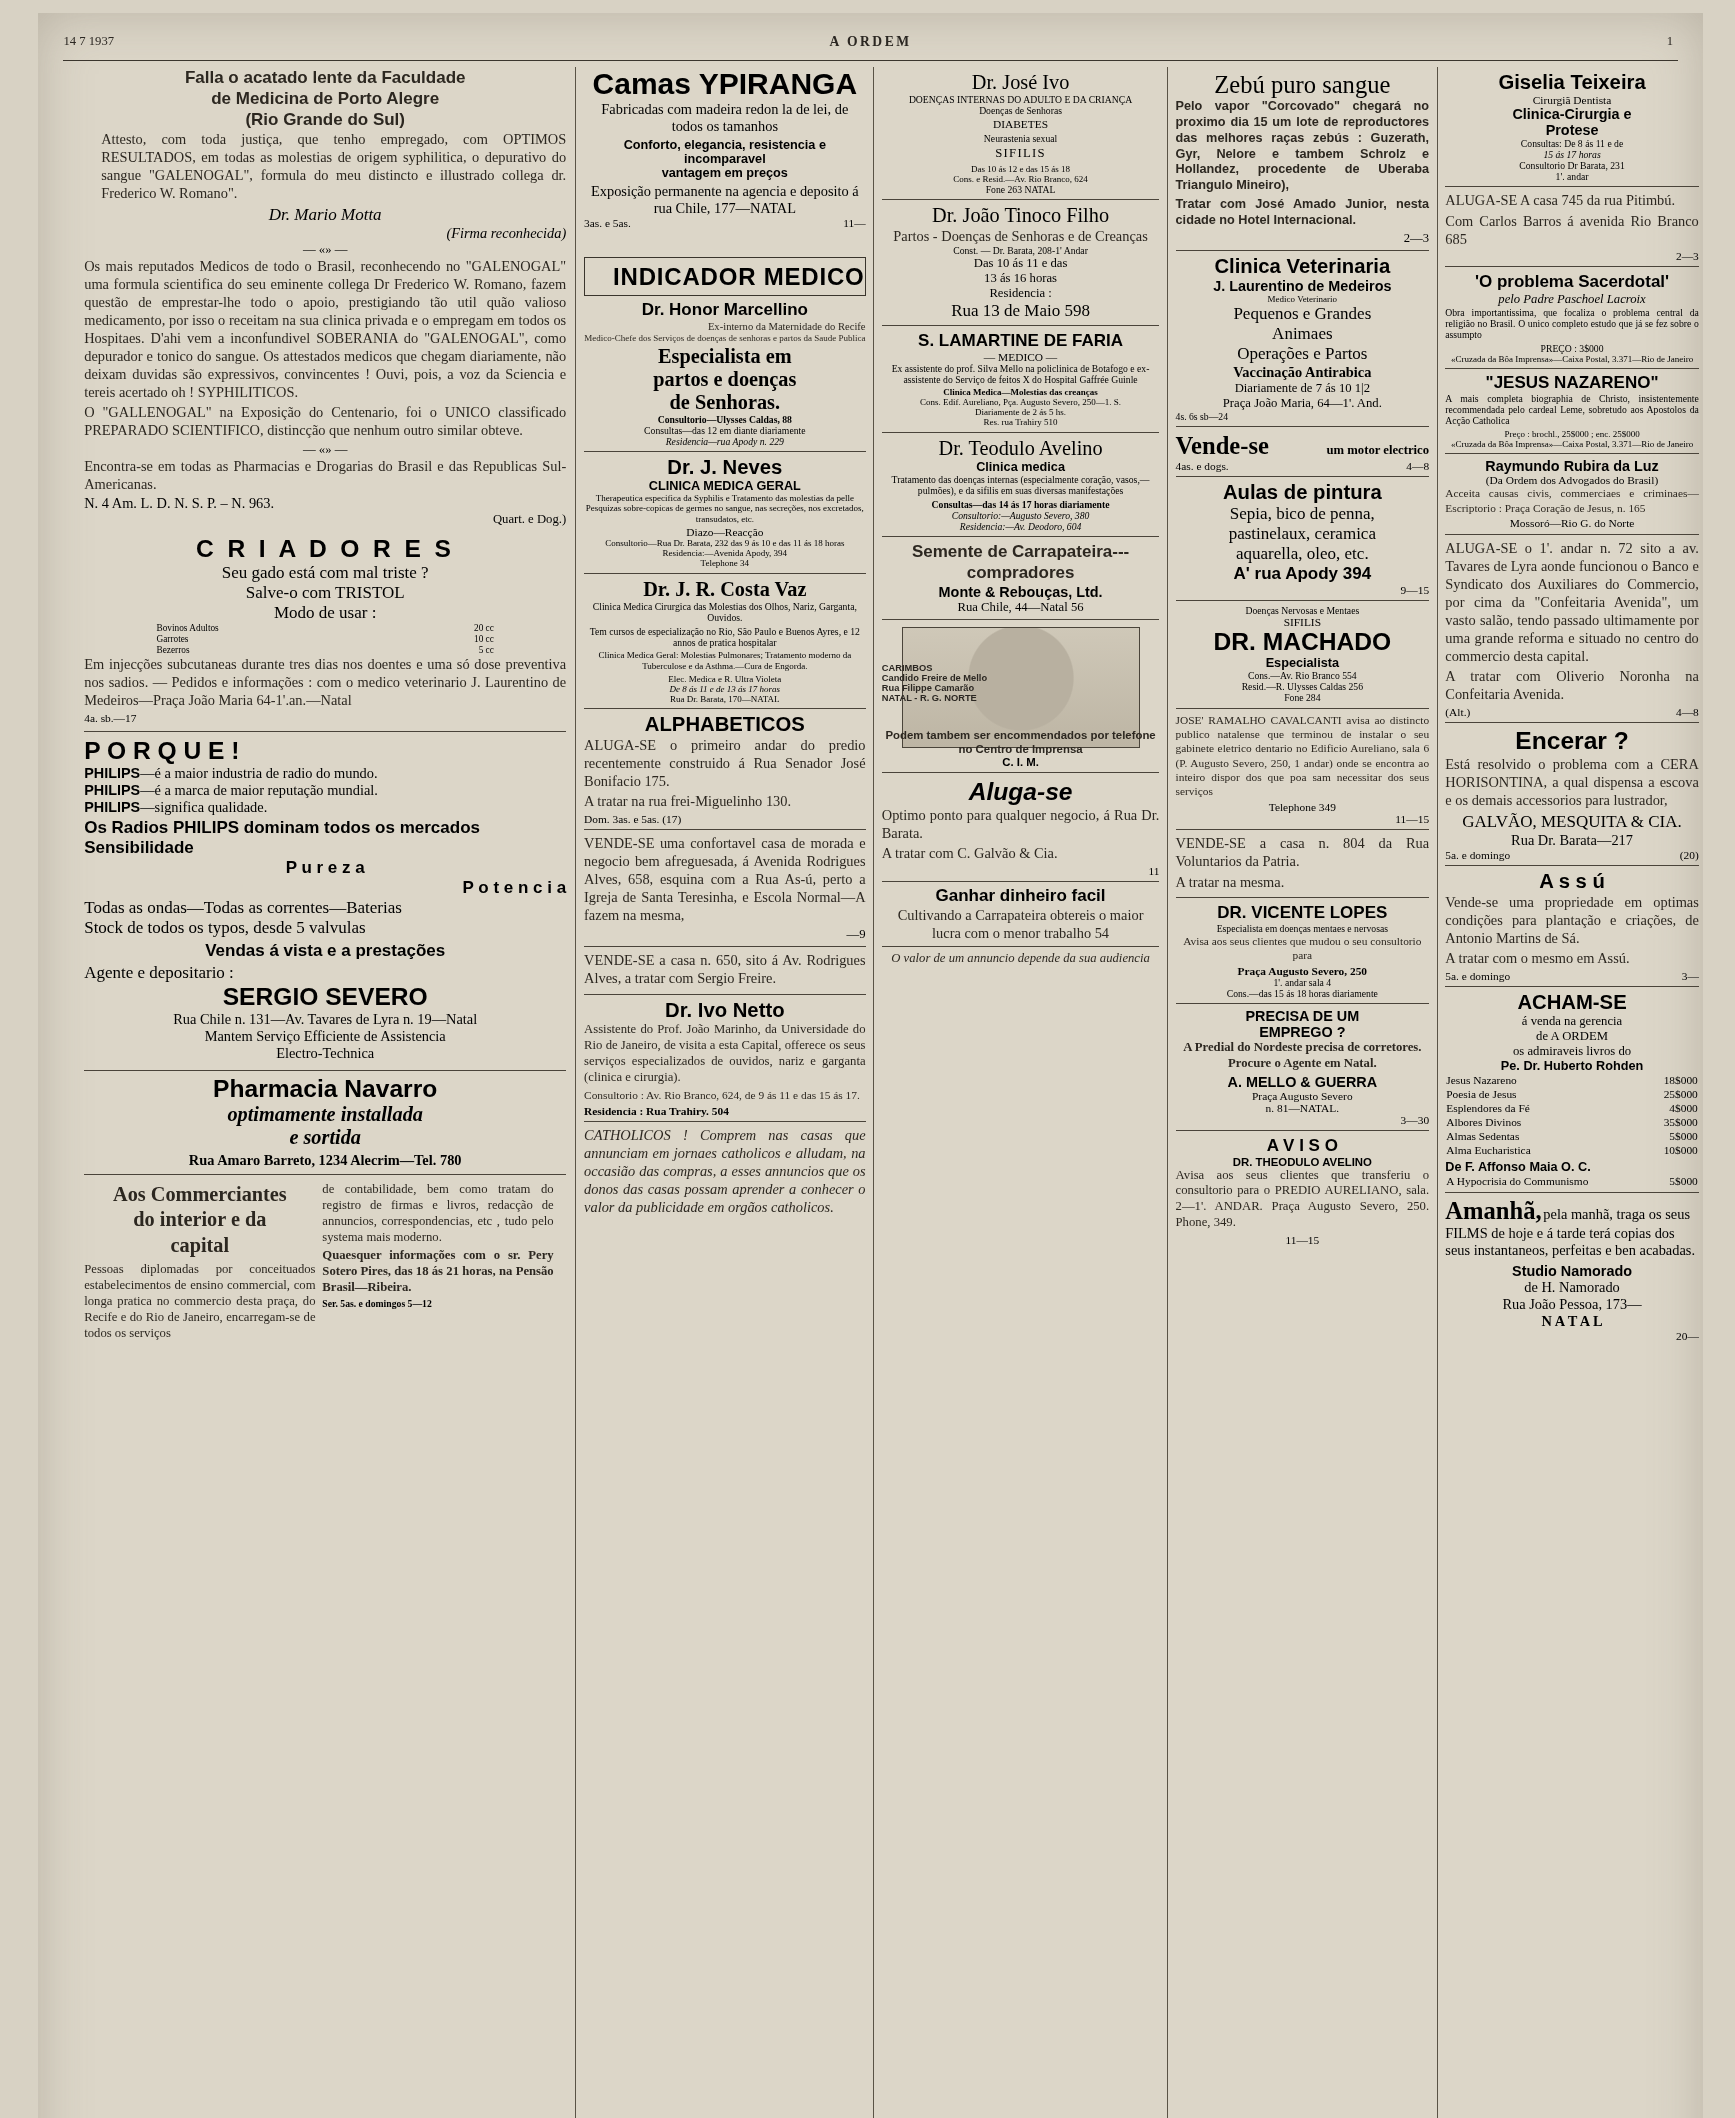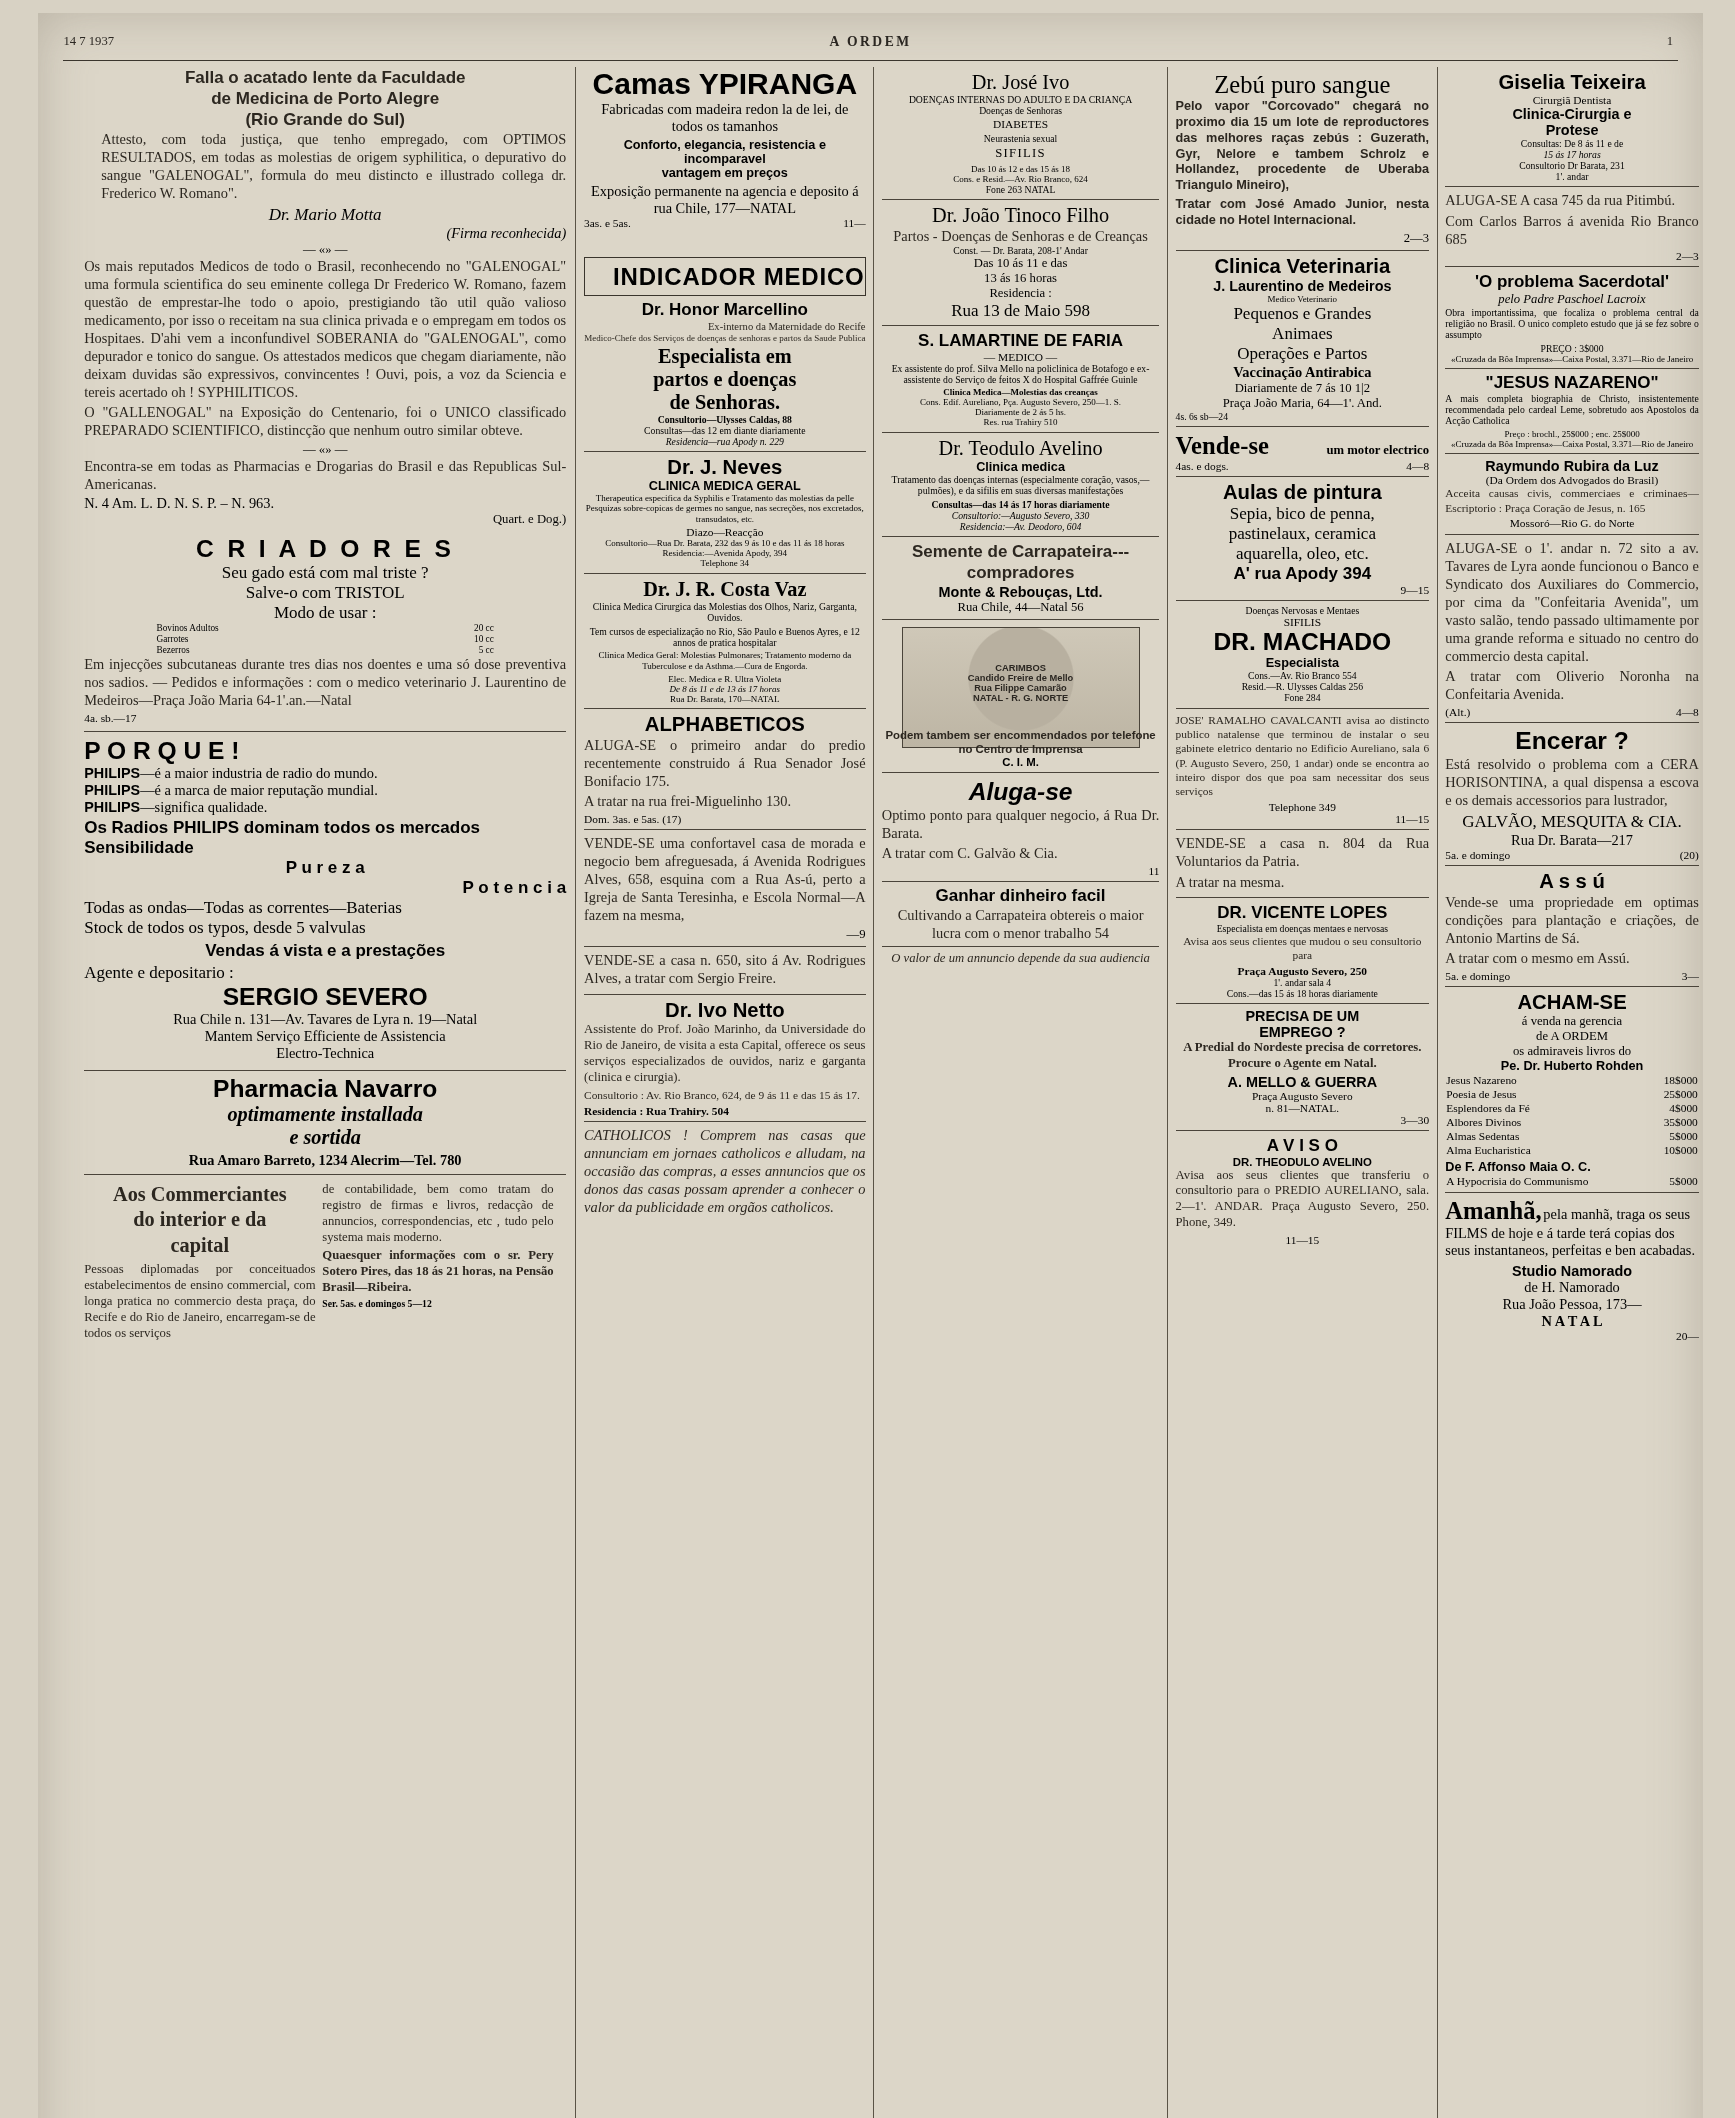--- a/index.html
+++ b/index.html
@@ -40,21 +40,21 @@
   .lead{line-height:1.25;color:#2c2720;}
   .tight{line-height:1.15;}
   p{margin:0 0 2.5px 0;}
   .ind-title{border:1.3px solid #3a352d;padding:4.2px 0;text-align:right;font-size:24px;font-weight:bold;letter-spacing:0.8px;font-family:"Liberation Sans",sans-serif;margin-top:28px;}
   .ad{border-bottom:0.8px solid #4a443a;padding:4.2px 0;}
   .adlast{padding:4.2px 0;}
   .ill{height:119px;border:0.8px solid #4a443a;margin:3.4px auto;width:85%;
        background:
         radial-gradient(circle at 50% 42%, #b8b0a0 0 38%, rgba(0,0,0,0) 39%),
         linear-gradient(#cfc8b8,#bdb5a4);}
-  .illlab{position:relative;top:-89px;text-align:center;font-family:"Liberation Sans",sans-serif;font-weight:bold;font-size:9.3px;color:#2b2722;}
+  .illlab{position:relative;top:-89px;text-align:left;font-family:"Liberation Sans",sans-serif;font-weight:bold;font-size:9.3px;color:#2b2722;}
   .between{display:flex;justify-content:space-between;}
   .price td{font-size:9.3px;padding:0.4px 0;}
   table{border-collapse:collapse;width:100%;}
 </style>
 </head>
 <body>
 
 <div class="page">
  <div class="paper">
 
@@ -264,21 +264,21 @@
        <div class="ct t15">Cons. Edif. Aureliano, Pça. Augusto Severo, 250—1. S.</div>
        <div class="ct t15">Diariamente de 2 ás 5 hs.</div>
        <div class="ct t15">Res. rua Trahiry 510</div>
      </div>
 
      <div class="ad">
        <div class="ct t30">Dr. Teodulo Avelino</div>
        <div class="ct b sans t20">Clinica medica</div>
        <p class="ct t16 tight">Tratamento das doenças internas (especialmente coração, vasos,—pulmões), e da sifilis em suas diversas manifestações</p>
        <div class="ct b t16">Consultas—das 14 ás 17 horas diariamente</div>
-       <div class="ct i t16">Consultorio:—Augusto Severo, 330</div>
+       <div class="ct i t16">Consultorio:—Augusto Severo, 380</div>
        <div class="ct i t16">Residencia:—Av. Deodoro, 604</div>
      </div>
 
      <div class="ad">
        <div class="ct b sans t26 lead">Semente de Carrapateira---compradores</div>
        <div class="ct b sans t22">Monte &amp; Rebouças, Ltd.</div>
        <div class="ct t20">Rua Chile, 44—Natal  56</div>
      </div>
 
      <div class="ad">

